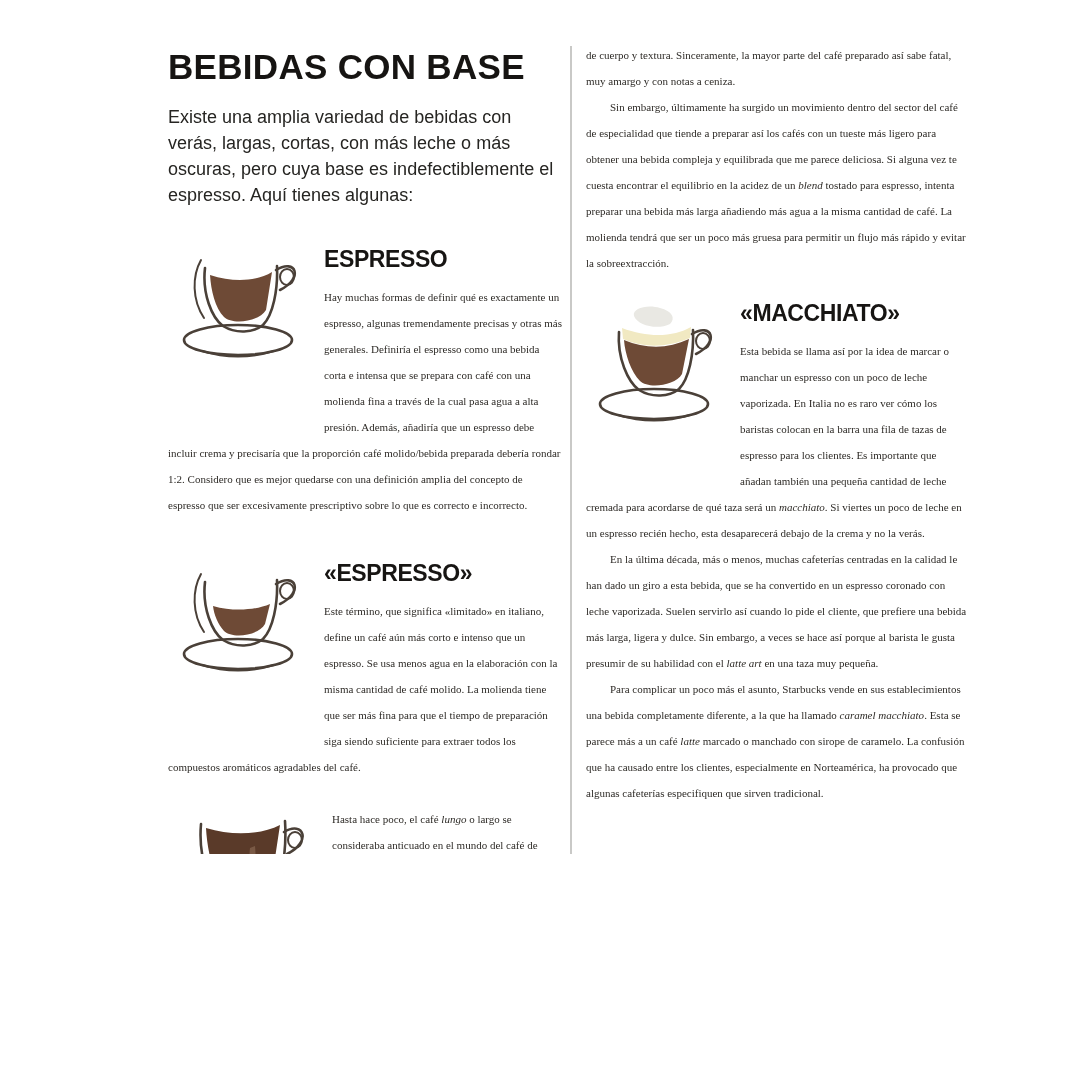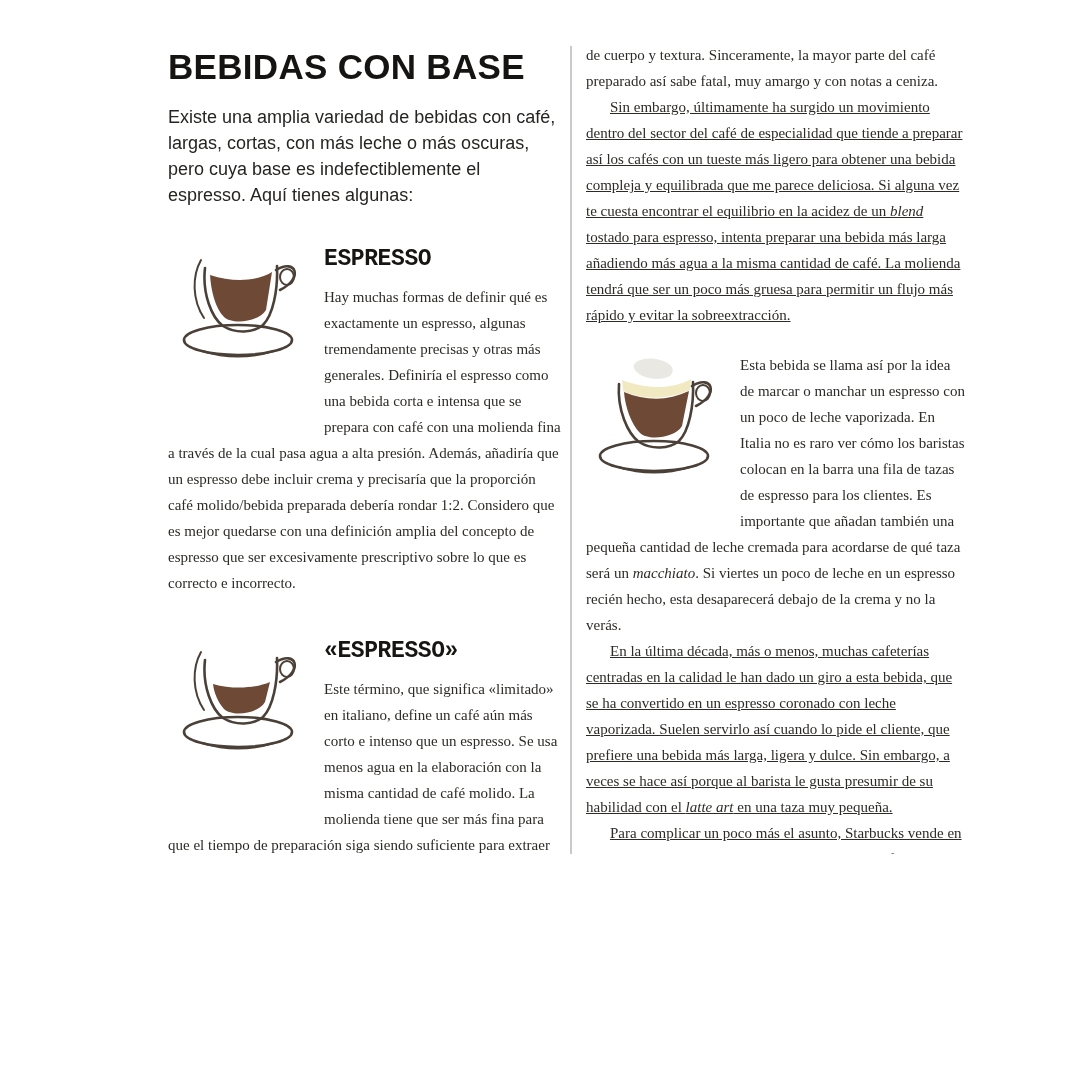--- a/index.html
+++ b/index.html
@@ -30,48 +30,48 @@
   .sec-lungo { margin-top:26px; }
   .sec-macchiato { margin-top:24px; }
 
   .cupbox { float:left; margin:2px 14px 4px 0; }
   .cupbox.h-esp  { width:142px; height:168px; }
   .cupbox.h-ris  { width:142px; height:168px; }
   .cupbox.h-lun  { width:150px; height:140px; }
   .cupbox.h-mac  { width:140px; height:170px; }
 
   .sec-heading {
-    font-family:Liberation Mono, monospace;
+    font-family:Liberation Sans, sans-serif;
     font-weight:800; font-size:23px; line-height:26px;
     letter-spacing:-0.4px; color:#171513;
     margin:2px 0 12px 0;
   }
   .body-p {
-    font-size:15px; line-height:26px; margin:0;
+    font-size:11px; line-height:26px; margin:0;
     color:#2e2b27;
   }
   .body-p + .body-p { margin-top:0; }
-  .indent { text-indent:24px;text-decoration:underline; }
+  .indent { text-indent:24px; }
   .body-p i { font-style:italic; }
 
   svg .stroke { fill:none; stroke:#4a4038; stroke-width:2.6; stroke-linecap:round; stroke-linejoin:round; }
   svg .thin   { fill:none; stroke:#4a4038; stroke-width:2; stroke-linecap:round; }
 </style>
 </head>
 <body>
 
 <div class="page">
 
   <div class="col-left">
 
     <h1 class="title">
       <span>BEBIDAS CON BASE</span><br>
     </h1>
 
-    <p class="intro">Existe una amplia variedad de bebidas con café, largas, cortas, con más leche o más oscuras, pero cuya base es indefectiblemente el espresso. Aquí tienes algunas:</p>
+    <p class="intro">Existe una amplia variedad de bebidas con verás, largas, cortas, con más leche o más oscuras, pero cuya base es indefectiblemente el espresso. Aquí tienes algunas:</p>
 
     <div class="section sec-espresso">
       <span class="cupbox h-esp">
         <svg width="142" height="118" viewBox="0 0 142 118">
           <ellipse class="stroke" cx="70" cy="92" rx="54" ry="15" fill="#ffffff"></ellipse>
           <path class="thin" d="M34,103 Q70,114 106,103"></path>
           <path class="thin" d="M33,12 C24,28 24,52 36,70"></path>
           <path class="stroke" d="M37,20 C34,46 44,70 55,78 C68,86 85,85 95,77 C105,67 110,42 109,18" fill="#ffffff"></path>
           <path d="M42,27 C66,35 90,33 104,24 L98,62 C91,74 64,77 56,69 C47,60 43,42 42,27 Z" fill="#6e4a36"></path>
           <path class="stroke" d="M108,22 C128,10 136,30 112,42"></path>
@@ -128,20 +128,21 @@
           <ellipse class="stroke" cx="68" cy="102" rx="54" ry="15" fill="#ffffff"></ellipse>
           <path class="thin" d="M32,113 Q68,124 104,113"></path>
           <path d="M48,14 C46,6 62,2 74,6 C86,9 90,16 84,22 C72,28 52,24 48,14 Z" fill="#e9e8e3"></path>
           <path class="stroke" d="M33,30 C31,56 42,80 53,88 C66,96 83,95 93,87 C103,77 108,52 107,28" fill="#ffffff"></path>
           <path d="M36,26 C62,36 88,35 105,25 L104,36 C80,46 58,46 37,37 Z" fill="#f1e9c2"></path>
           <path d="M38,38 C60,47 82,47 103,37 L96,72 C89,84 62,87 54,79 C45,70 39,52 38,38 Z" fill="#6e4a36"></path>
           <path class="stroke" d="M106,32 C126,20 134,40 110,52"></path>
           <ellipse class="thin" cx="117" cy="39" rx="7" ry="8" fill="none"></ellipse>
         </svg>
       </span>
+      <h3 class="sec-heading">«MACCHIATO»</h3>
       <p class="body-p">Esta bebida se llama así por la idea de marcar o manchar un espresso con un poco de leche vaporizada. En Italia no es raro ver cómo los baristas colocan en la barra una fila de tazas de espresso para los clientes. Es importante que añadan también una pequeña cantidad de leche cremada para acordarse de qué taza será un <i>macchiato</i>. Si viertes un poco de leche en un espresso recién hecho, esta desaparecerá debajo de la crema y no la verás.</p>
       <p class="body-p indent">En la última década, más o menos, muchas cafeterías centradas en la calidad le han dado un giro a esta bebida, que se ha convertido en un espresso coronado con leche vaporizada. Suelen servirlo así cuando lo pide el cliente, que prefiere una bebida más larga, ligera y dulce. Sin embargo, a veces se hace así porque al barista le gusta presumir de su habilidad con el <i>latte art</i> en una taza muy pequeña.</p>
       <p class="body-p indent">Para complicar un poco más el asunto, Starbucks vende en sus establecimientos una bebida completamente diferente, a la que ha llamado <i>caramel macchiato</i>. Esta se parece más a un café <i>latte</i> marcado o manchado con sirope de caramelo. La confusión que ha causado entre los clientes, especialmente en Norteamérica, ha provocado que algunas cafeterías especifiquen que sirven  tradicional.</p>
     </div>
 
   </div>
 
 </div>
 
 </body></html>

